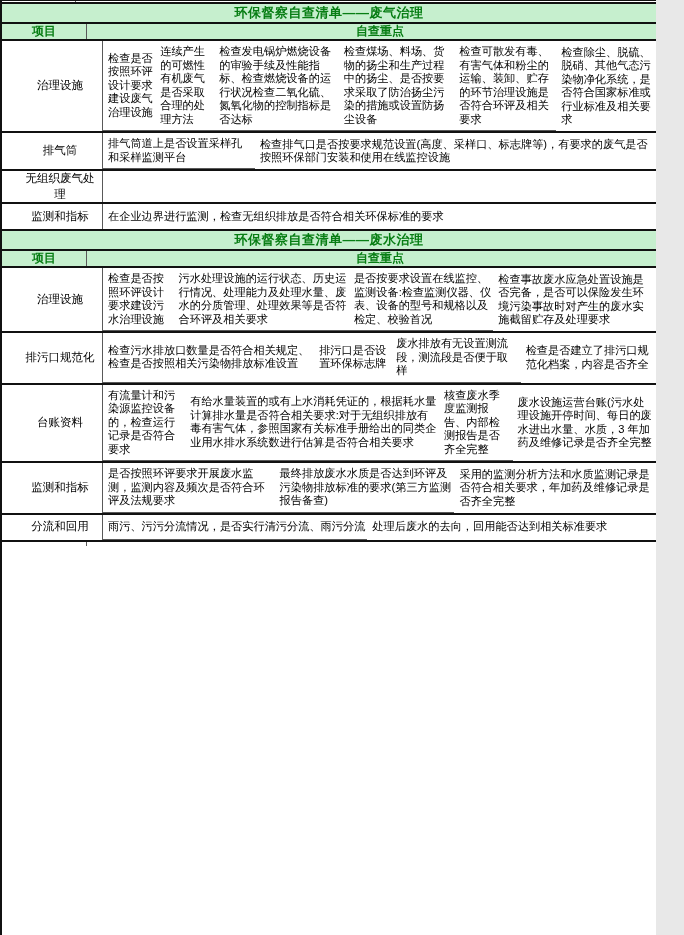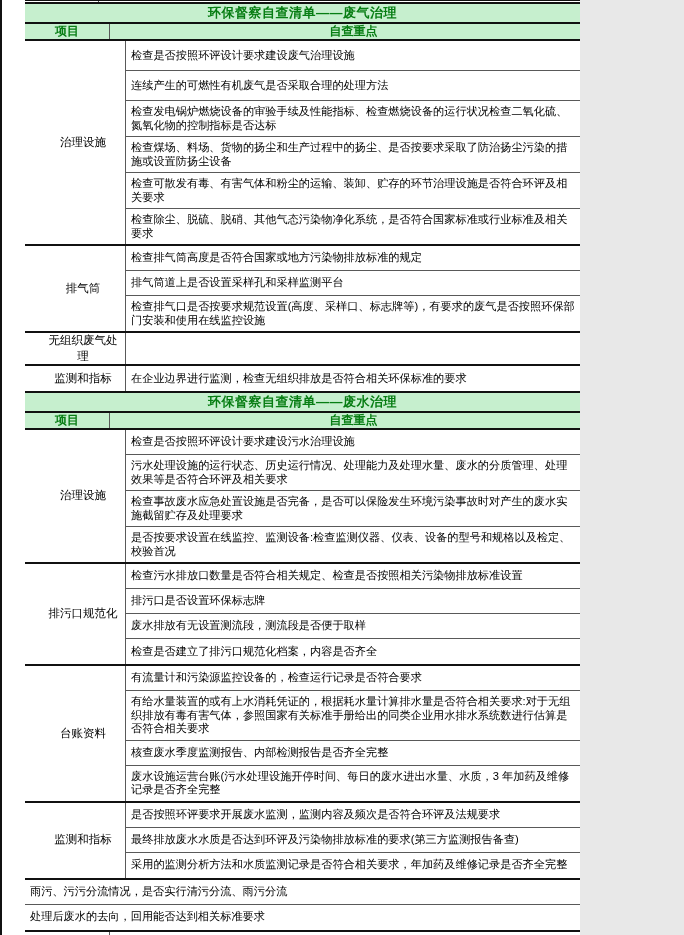--- a/index.html
+++ b/index.html
@@ -6,24 +6,23 @@
     --green-bg: #c6efce;
     --green-text: #077d13;
     --grid-line: #595959;
     --border-dark: #111111;
     --cell-text: #000000;
     --page-bg: #ffffff;
   }
   * { margin:0; padding:0; box-sizing:border-box; }
   body { background:#e8e8e8; font-family:"Liberation Sans","DejaVu Sans",sans-serif; }
   .page {
-    width:580px; height:935px; background:var(--page-bg);
+    width:656px; height:935px; background:var(--page-bg);
     position:relative; overflow:hidden;
     border-left:2px solid var(--border-dark);
-    padding-left:23px;
   }
   .top-sliver {
     height:4px; border-top:1px solid var(--border-dark);
     border-bottom:2px solid var(--border-dark);
     position:relative; background:var(--page-bg);
   }
   .top-sliver .v-line { position:absolute; left:73px; top:0; bottom:0; width:1px; background:var(--grid-line); }
   .bottom-sliver { height:4px; position:relative; background:var(--page-bg); }
   .bottom-sliver .v-line { position:absolute; left:84px; top:0; bottom:0; width:1px; background:var(--grid-line); }
 
@@ -45,21 +44,21 @@
   .header-focus-cell { flex:1; display:flex; align-items:center; justify-content:center; }
 
   .section { display:flex; border-bottom:2px solid var(--border-dark); }
   .section:last-child { border-bottom-width:2px; }
   .label-cell {
     width:85px; flex:0 0 85px; border-right:1px solid var(--grid-line);
     display:flex; align-items:center; justify-content:center;
     text-align:center; font-size:11.5px; color:var(--cell-text);
     padding:0 4px; line-height:1.35;margin-left:16px;
   }
-  .items { flex:1; display:flex; flex-direction:column; min-width:0; }
+  .items { flex:1; display:flex; flex-direction:row; min-width:0; }
   .item-row {
     border-bottom:1px solid var(--grid-line);
     display:flex; align-items:center;
     padding:4px 2px 4px 5px;
     font-size:11.2px; line-height:13.5px; color:var(--cell-text);
     min-height:25px; overflow:hidden;
   }
   .items .item-row:last-child { border-bottom:none; }
   .tb0 .sec0 .item-row { min-height:30px; }
 </style>
@@ -84,21 +83,20 @@
             <div class="item-row">连续产生的可燃性有机废气是否采取合理的处理方法</div>
             <div class="item-row">检查发电锅炉燃烧设备的审验手续及性能指标、检查燃烧设备的运行状况检查二氧化硫、氮氧化物的控制指标是否达标</div>
             <div class="item-row">检查煤场、料场、货物的扬尘和生产过程中的扬尘、是否按要求采取了防治扬尘污染的措施或设置防扬尘设备</div>
             <div class="item-row">检查可散发有毒、有害气体和粉尘的运输、装卸、贮存的环节治理设施是否符合环评及相关要求</div>
             <div class="item-row">检查除尘、脱硫、脱硝、其他气态污染物净化系统，是否符合国家标准或行业标准及相关要求</div>
           </div>
         </div>
         <div class="section sec1">
           <div class="label-cell">排气筒</div>
           <div class="items">
-            <div class="item-row">检查排气筒高度是否符合国家或地方污染物排放标准的规定</div>
             <div class="item-row">排气筒道上是否设置采样孔和采样监测平台</div>
             <div class="item-row">检查排气口是否按要求规范设置(高度、采样口、标志牌等)，有要求的废气是否按照环保部门安装和使用在线监控设施</div>
           </div>
         </div>
         <div class="section sec2">
           <div class="label-cell">无组织废气处理</div>
         </div>
         <div class="section sec3">
           <div class="label-cell">监测和指标</div>
           <div class="items">
@@ -110,22 +108,22 @@
         <div class="title-row">环保督察自查清单——废水治理</div>
         <div class="header-row">
           <div class="header-label-cell">项目</div>
           <div class="header-focus-cell">自查重点</div>
         </div>
         <div class="section sec0">
           <div class="label-cell">治理设施</div>
           <div class="items">
             <div class="item-row">检查是否按照环评设计要求建设污水治理设施</div>
             <div class="item-row">污水处理设施的运行状态、历史运行情况、处理能力及处理水量、废水的分质管理、处理效果等是否符合环评及相关要求</div>
+            <div class="item-row">是否按要求设置在线监控、监测设备:检查监测仪器、仪表、设备的型号和规格以及检定、校验首况</div>
             <div class="item-row">检查事故废水应急处置设施是否完备，是否可以保险发生环境污染事故时对产生的废水实施截留贮存及处理要求</div>
-            <div class="item-row">是否按要求设置在线监控、监测设备:检查监测仪器、仪表、设备的型号和规格以及检定、校验首况</div>
           </div>
         </div>
         <div class="section sec1">
           <div class="label-cell">排污口规范化</div>
           <div class="items">
             <div class="item-row">检查污水排放口数量是否符合相关规定、检查是否按照相关污染物排放标准设置</div>
             <div class="item-row">排污口是否设置环保标志牌</div>
             <div class="item-row">废水排放有无设置测流段，测流段是否便于取样</div>
             <div class="item-row">检查是否建立了排污口规范化档案，内容是否齐全</div>
           </div>
@@ -141,20 +139,21 @@
         </div>
         <div class="section sec3">
           <div class="label-cell">监测和指标</div>
           <div class="items">
             <div class="item-row">是否按照环评要求开展废水监测，监测内容及频次是否符合环评及法规要求</div>
             <div class="item-row">最终排放废水水质是否达到环评及污染物排放标准的要求(第三方监测报告备查)</div>
             <div class="item-row">采用的监测分析方法和水质监测记录是否符合相关要求，年加药及维修记录是否齐全完整</div>
           </div>
         </div>
         <div class="section sec4">
+          <div class="label-cell">分流和回用</div>
           <div class="items">
             <div class="item-row">雨污、污污分流情况，是否实行清污分流、雨污分流</div>
             <div class="item-row">处理后废水的去向，回用能否达到相关标准要求</div>
           </div>
         </div>
       </div>
     </div>
   <div class="bottom-sliver">
     <div class="v-line"></div>
   </div>

